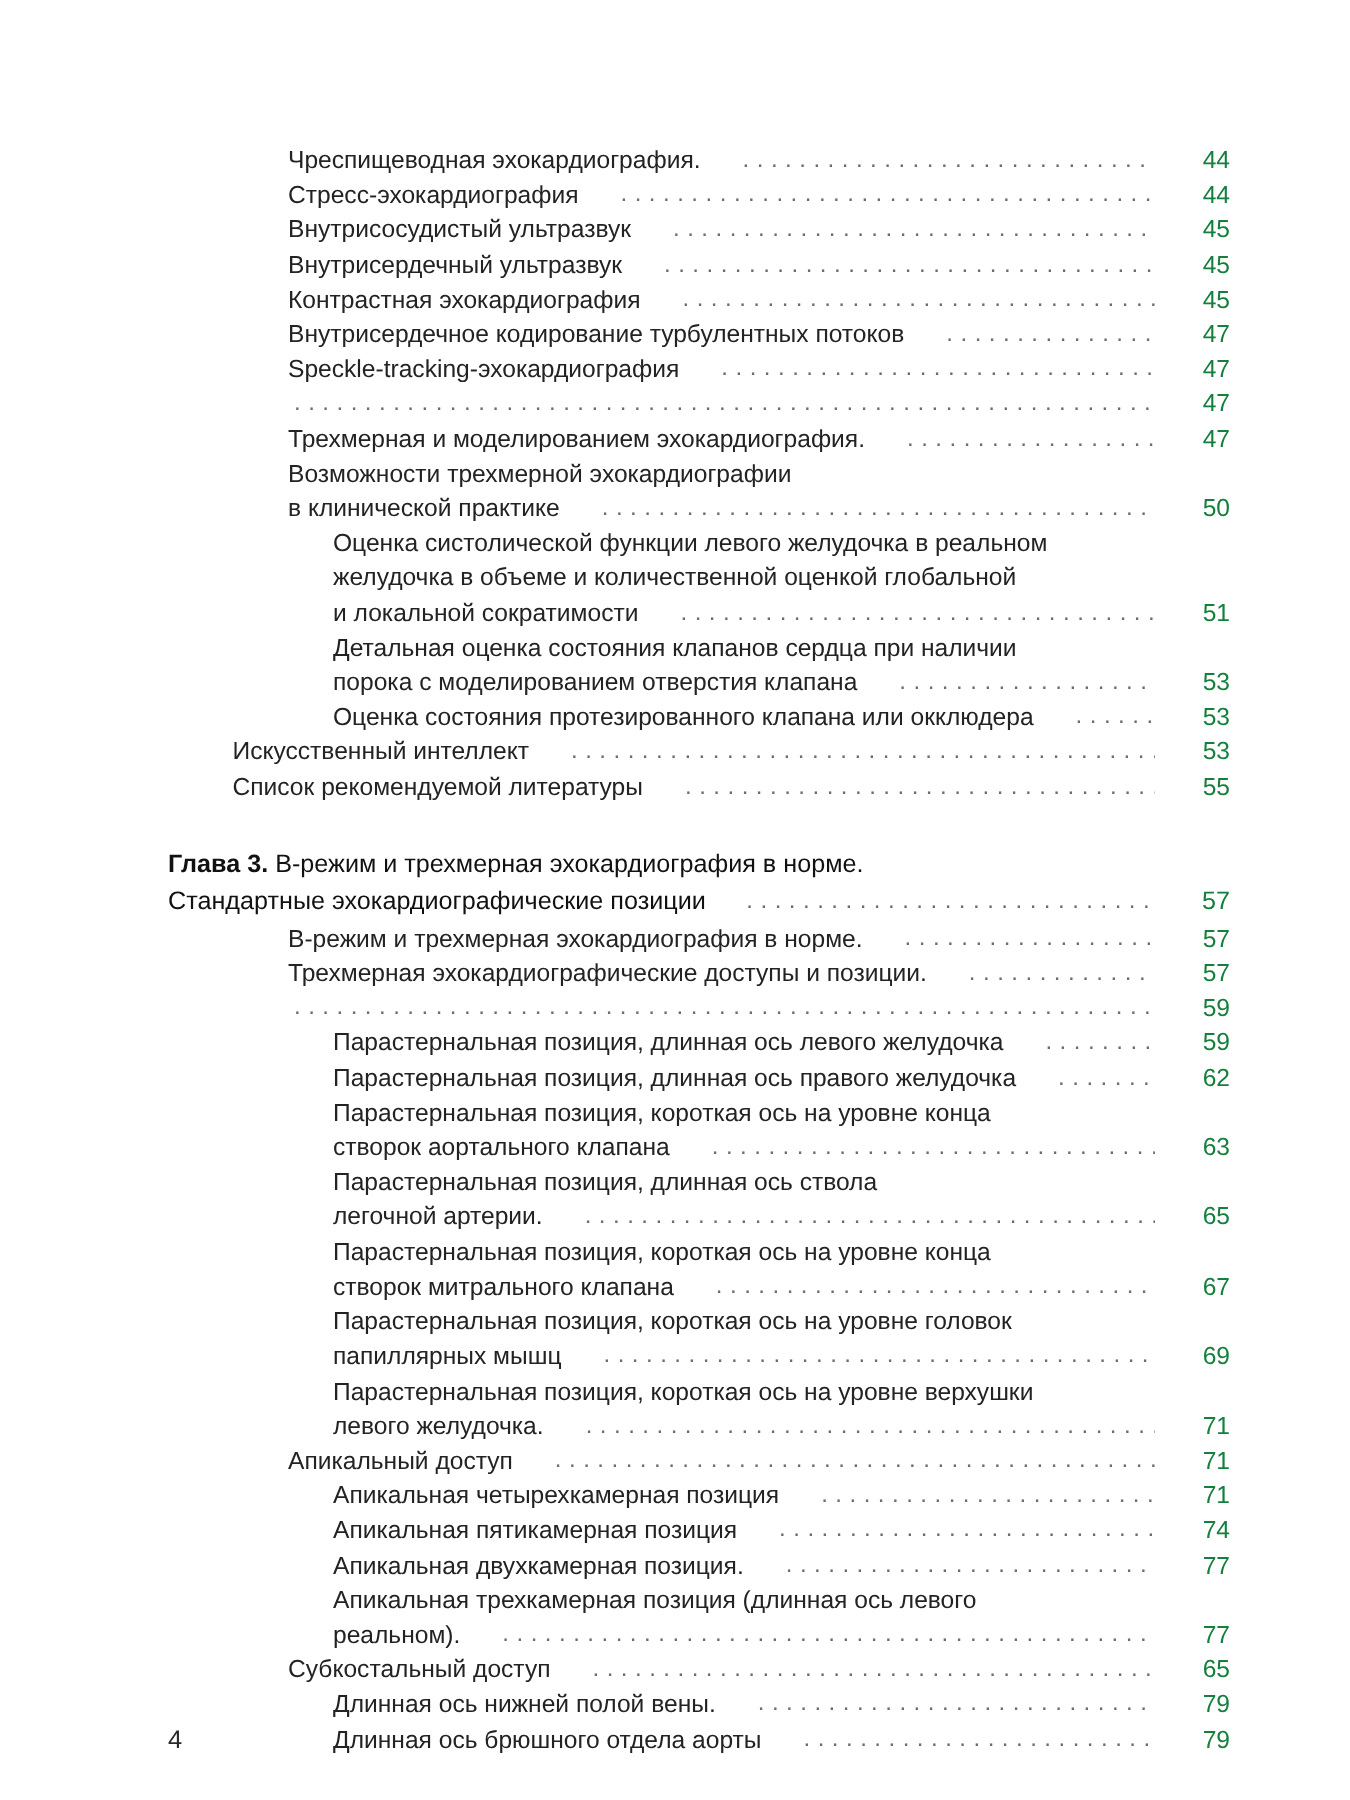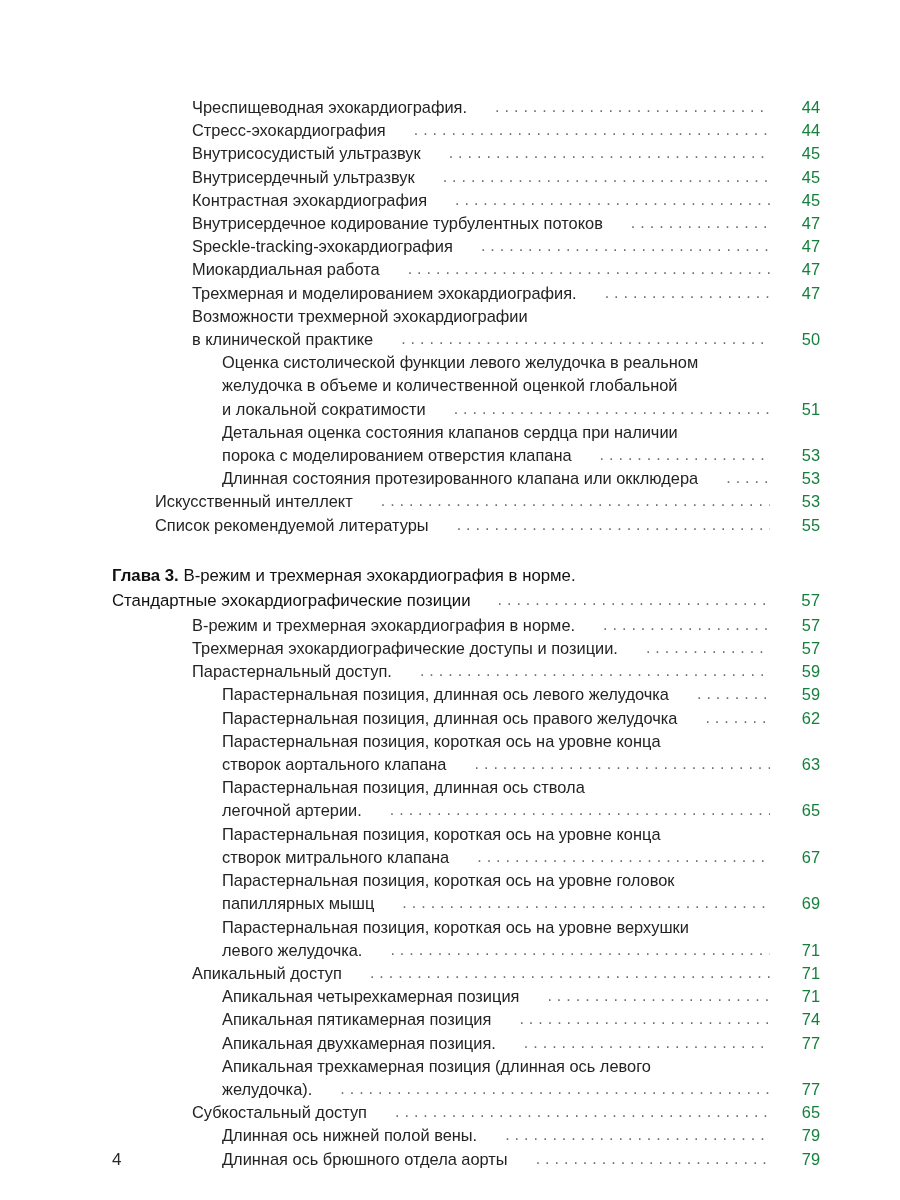--- a/index.html
+++ b/index.html
@@ -156,21 +156,20 @@
         </div>
         <div class="entry lvl2">
           <div class="lead-row">
             <span class="txt">Speckle-tracking-эхокардиография</span>
             <span class="dots">..........................................................................................</span>
             <span class="pg">47</span>
           </div>
         </div>
         <div class="entry lvl2">
           <div class="lead-row">
-            <span class="txt">Миокардиальная работа</span>
             <span class="dots">..........................................................................................</span>
             <span class="pg">47</span>
           </div>
         </div>
         <div class="entry lvl2">
           <div class="lead-row">
             <span class="txt">Трехмерная и моделированием эхокардиография.</span>
             <span class="dots">..........................................................................................</span>
             <span class="pg">47</span>
           </div>
@@ -195,21 +194,21 @@
         <div class="entry lvl3">
           <div class="lines">Детальная оценка состояния клапанов сердца при наличии</div>
           <div class="lead-row">
             <span class="txt">порока с моделированием отверстия клапана</span>
             <span class="dots">..........................................................................................</span>
             <span class="pg">53</span>
           </div>
         </div>
         <div class="entry lvl3">
           <div class="lead-row">
-            <span class="txt">Длинная состояния протезированного клапана или окклюдера</span>
+            <span class="txt">Оценка состояния протезированного клапана или окклюдера</span>
             <span class="dots">..........................................................................................</span>
             <span class="pg">53</span>
           </div>
         </div>
         <div class="entry lvl1">
           <div class="lead-row">
             <span class="txt">Искусственный интеллект</span>
             <span class="dots">..........................................................................................</span>
             <span class="pg">53</span>
           </div>
@@ -244,21 +243,20 @@
         </div>
         <div class="entry lvl2">
           <div class="lead-row">
             <span class="txt">Трехмерная эхокардиографические доступы и позиции.</span>
             <span class="dots">..........................................................................................</span>
             <span class="pg">57</span>
           </div>
         </div>
         <div class="entry lvl2">
           <div class="lead-row">
-            <span class="txt">Парастернальный доступ.</span>
             <span class="dots">..........................................................................................</span>
             <span class="pg">59</span>
           </div>
         </div>
         <div class="entry lvl3">
           <div class="lead-row">
             <span class="txt">Парастернальная позиция, длинная ось левого желудочка</span>
             <span class="dots">..........................................................................................</span>
             <span class="pg">59</span>
           </div>
@@ -334,21 +332,21 @@
         <div class="entry lvl3">
           <div class="lead-row">
             <span class="txt">Апикальная двухкамерная позиция.</span>
             <span class="dots">..........................................................................................</span>
             <span class="pg">77</span>
           </div>
         </div>
         <div class="entry lvl3">
           <div class="lines">Апикальная трехкамерная позиция (длинная ось левого</div>
           <div class="lead-row">
-            <span class="txt">желудочка).</span>
+            <span class="txt">реальном).</span>
             <span class="dots">..........................................................................................</span>
             <span class="pg">77</span>
           </div>
         </div>
         <div class="entry lvl2">
           <div class="lead-row">
             <span class="txt">Субкостальный доступ</span>
             <span class="dots">..........................................................................................</span>
             <span class="pg">65</span>
           </div>

